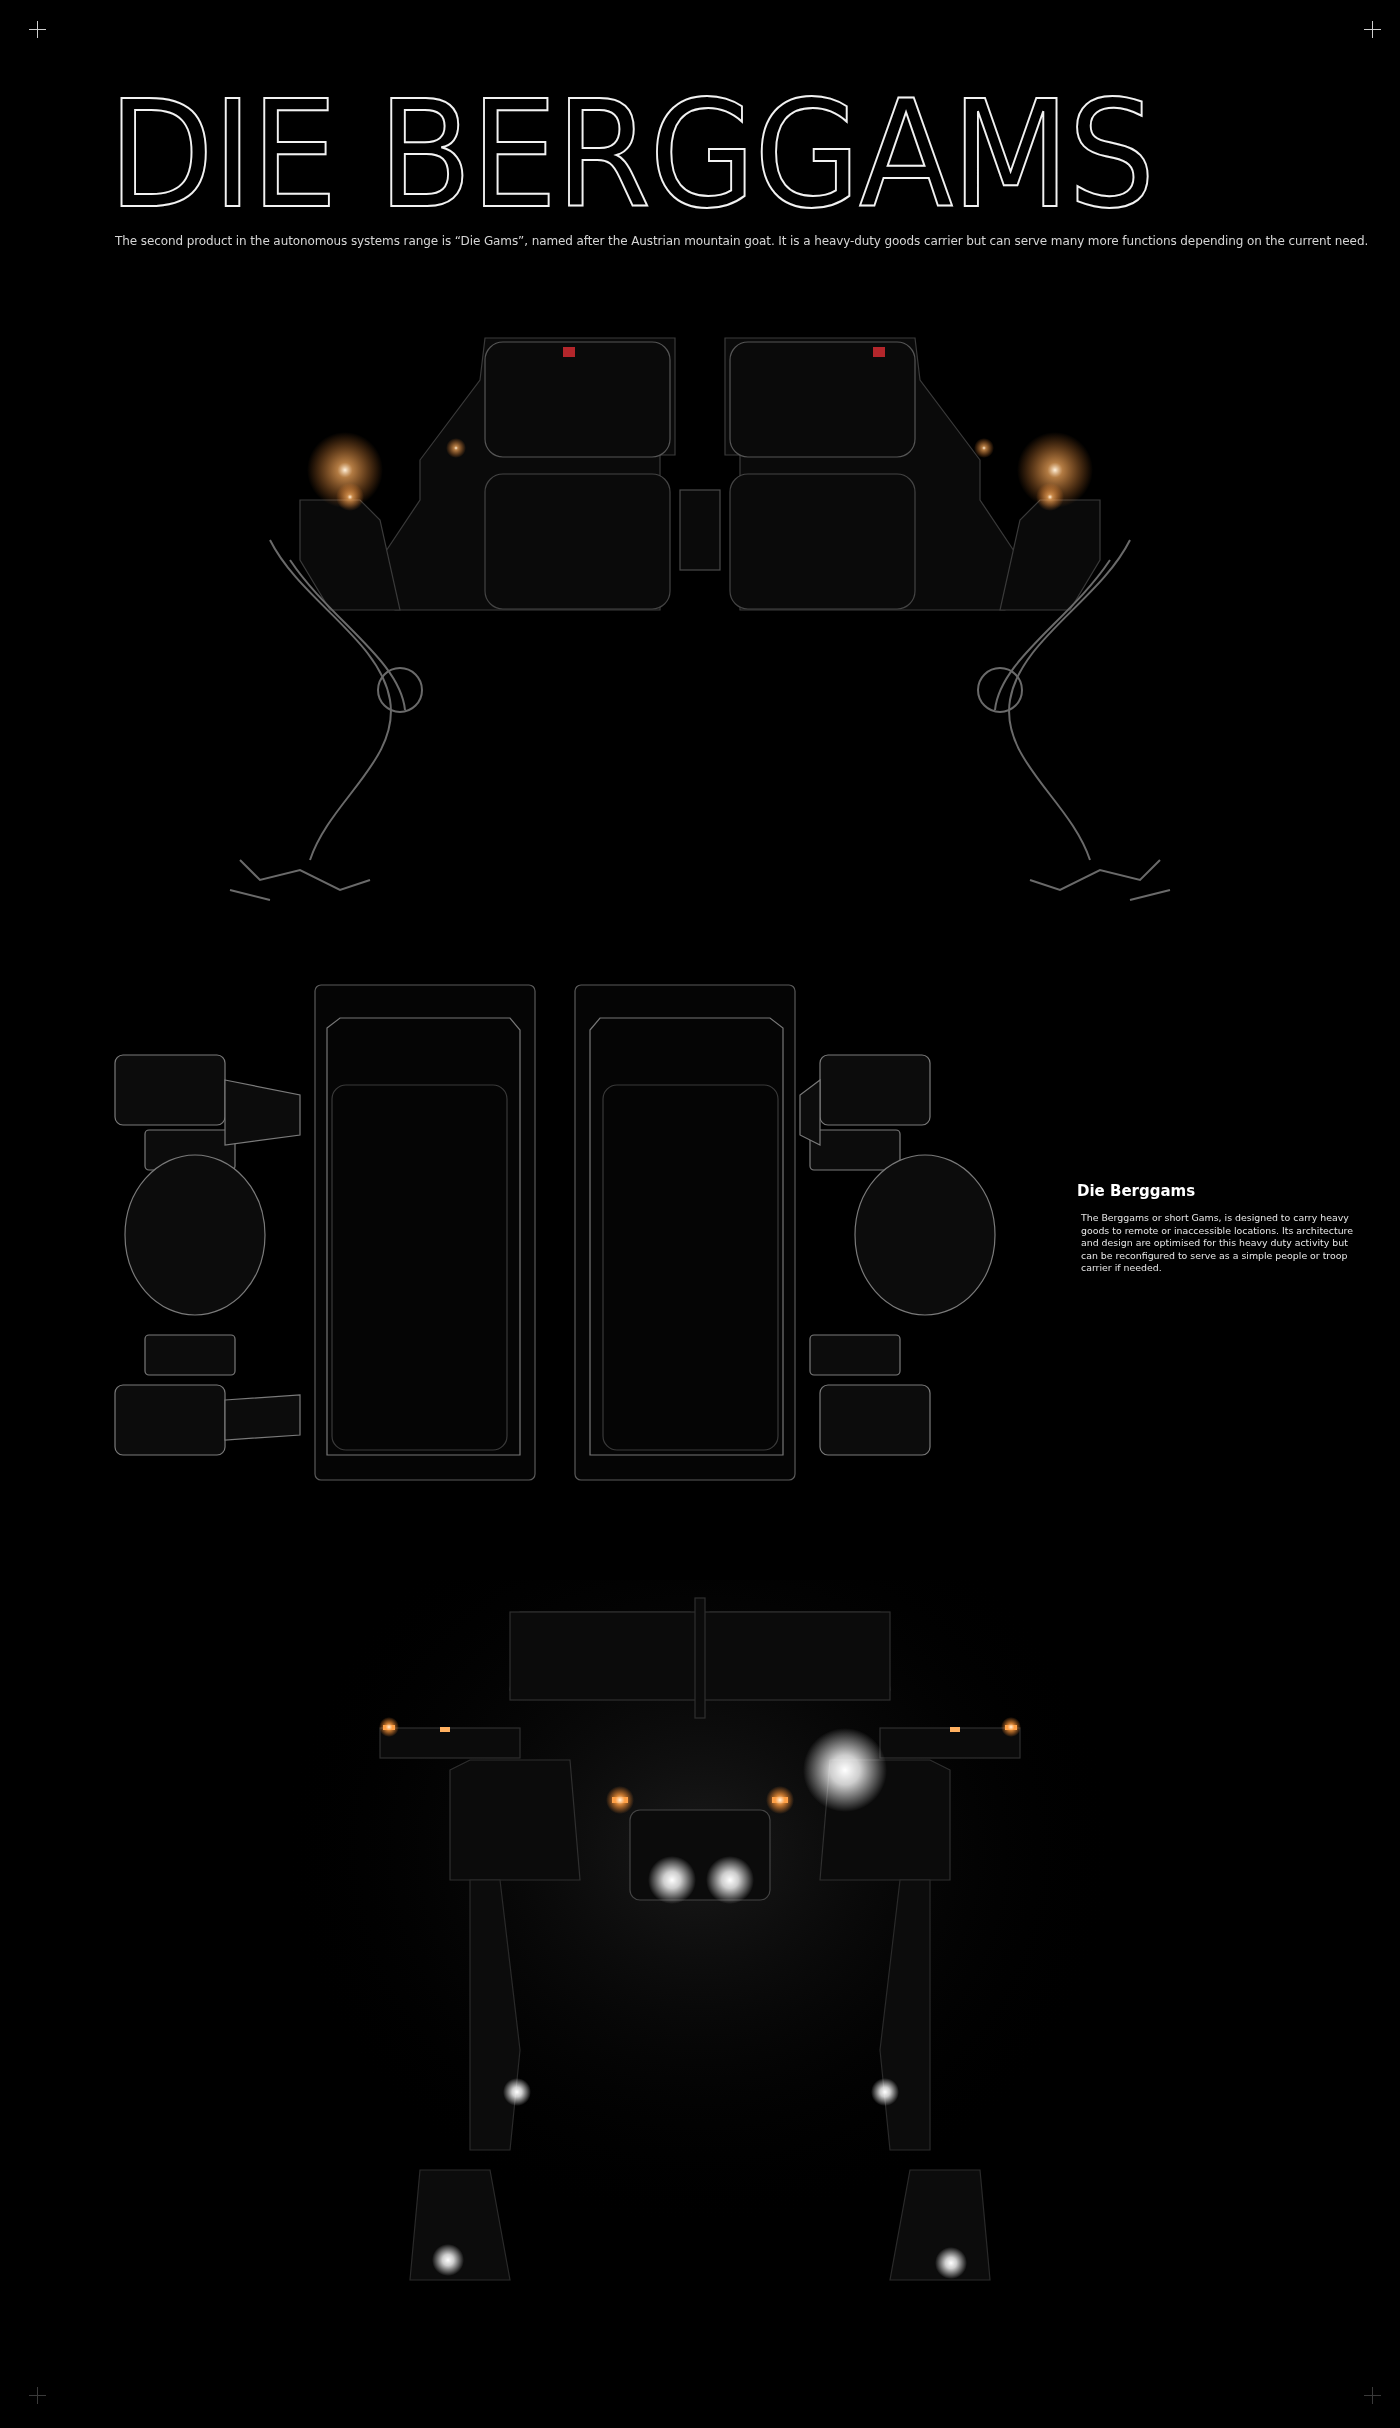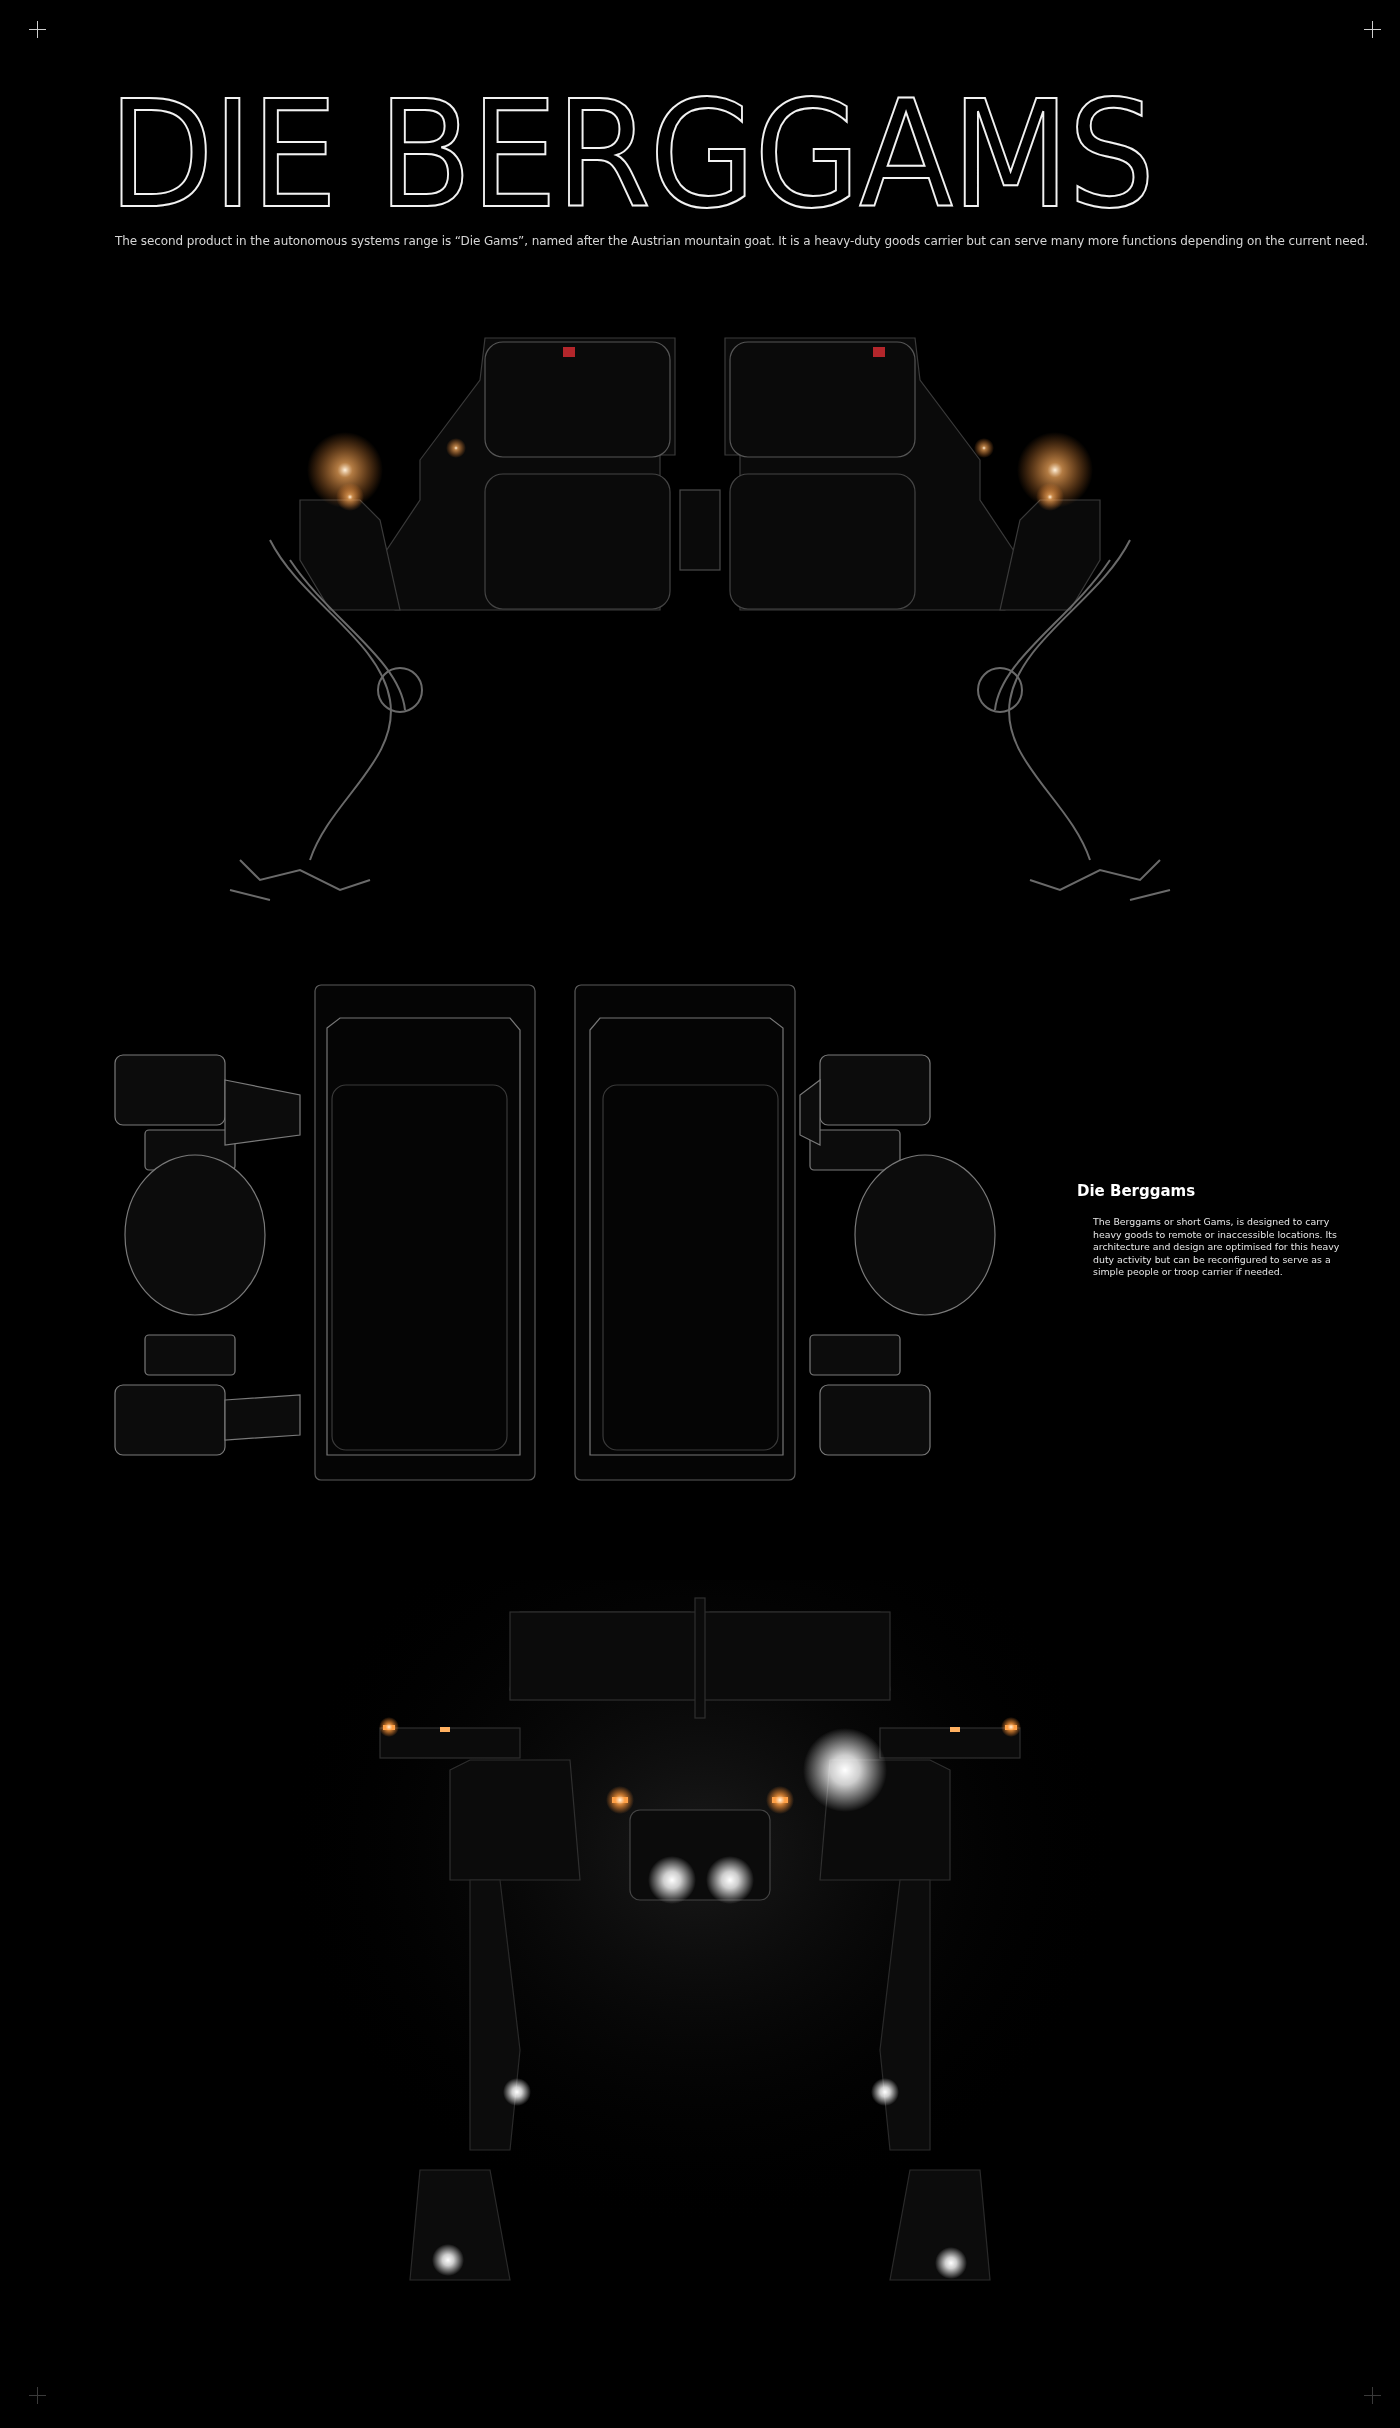--- a/index.html
+++ b/index.html
@@ -17,21 +17,21 @@
     font-family:"DejaVu Sans", sans-serif; font-weight:normal; font-size:148px; line-height:170px;
     letter-spacing:-2px; color:transparent; -webkit-text-stroke:2px #f2f2f2; white-space:nowrap;
     transform:scaleX(0.93); transform-origin:left center; }
   .subtitle { position:absolute; left:115px; top:234px; font-size:12px; color:#d6d6d6; white-space:nowrap; letter-spacing:-0.1px; }
 
   .render { position:absolute; }
   .render svg { display:block; }
 
   .side { position:absolute; left:1077px; top:1182px; width:290px; }
   .side h2 { margin:0 0 12px 0; font-size:15px; font-weight:bold; color:#fff; }
-  .side p { margin:16px; font-size:9.4px; line-height:12.5px; color:#e6e6e6; }
+  .side p { margin:4px; font-size:9.4px; line-height:12.5px; color:#e6e6e6; }
 </style>
 </head>
 <body>
 
 <div class="cross tl"></div>
 <div class="cross tr"></div>
 <div class="cross bl"></div>
 <div class="cross br"></div>
 
 <h1 class="title">DIE BERGGAMS</h1>

